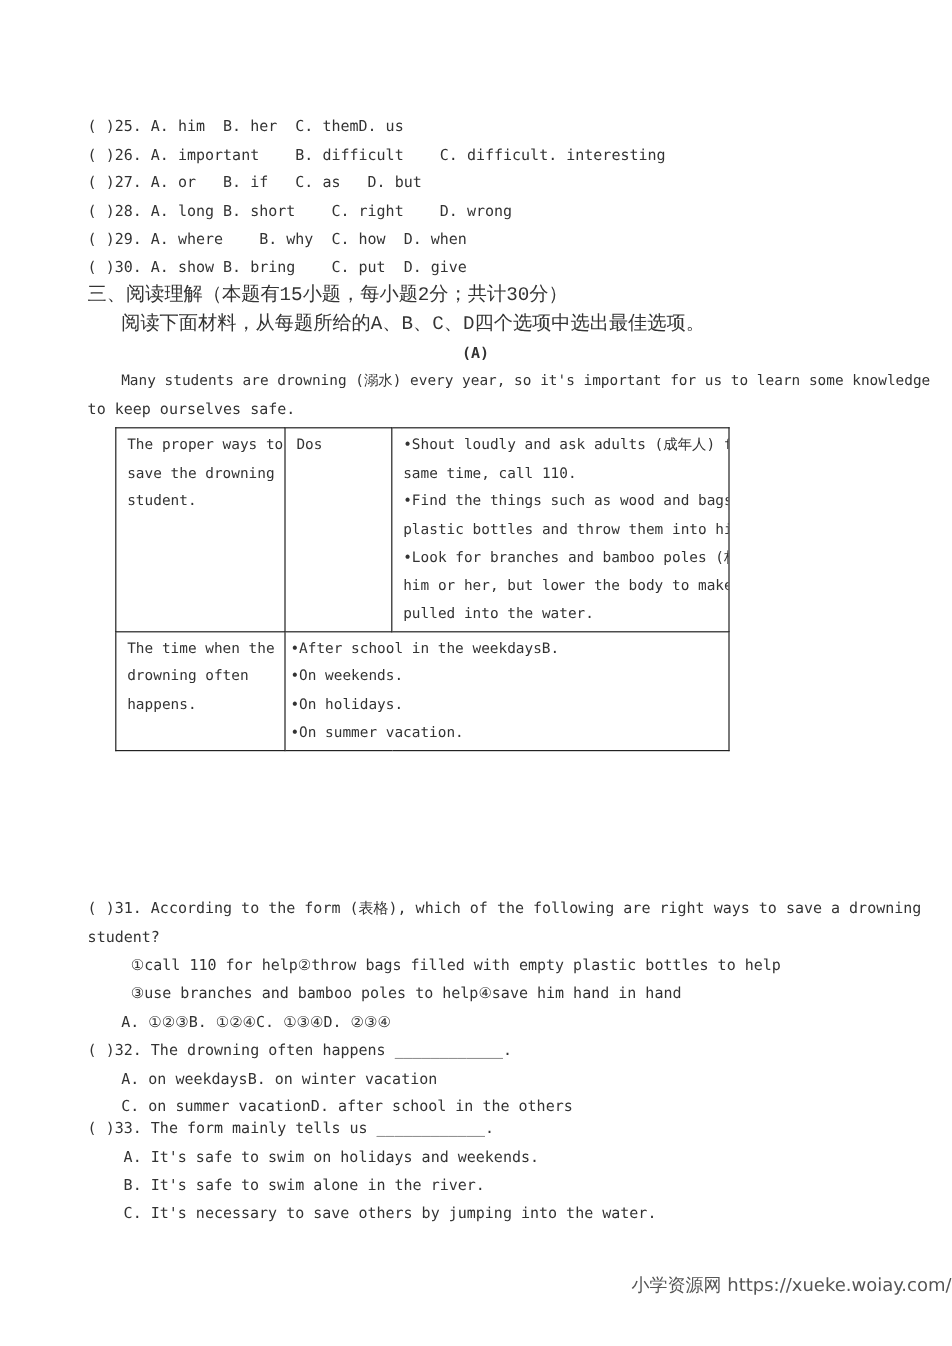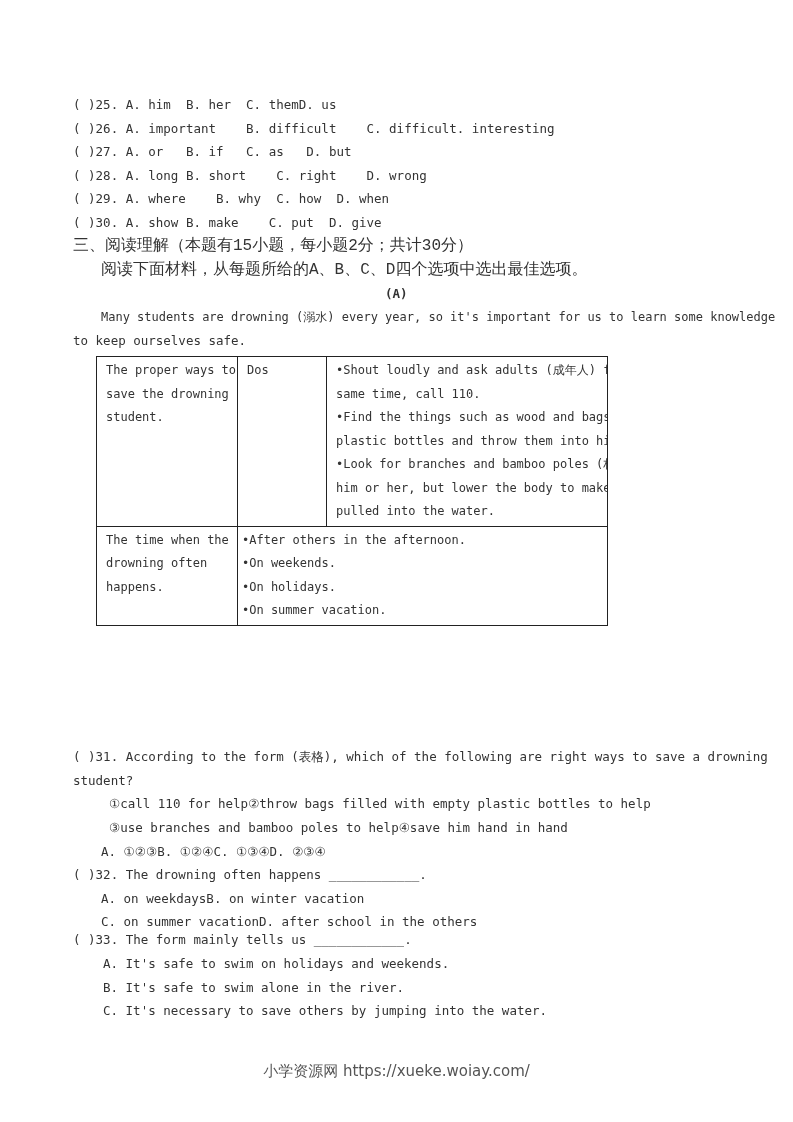--- a/index.html
+++ b/index.html
@@ -20,33 +20,33 @@
     font-family: "DejaVu Sans Mono", "Liberation Mono", monospace; font-size: 12px; color: #333;
   }
   table.form td {
     border: 1px solid #222; vertical-align: top; padding: 2px 0 2px 9px; line-height: 23.5px;
     overflow: hidden;
   }
   table.form td.c1 { width: 131px; }
   table.form td.c2 { width: 79px; }
   table.form p { margin: 0; white-space: nowrap; }
   .footer {
-    position: absolute; top: 1062px; left: 0; width: 793px; text-align: center;
+    position: absolute; top: 1062px; left: 0; width: 793px; text-align: right;
     font-family: "DejaVu Sans", "Liberation Sans", sans-serif; font-size: 15px; color: #555;
   }
 </style>
 </head>
 <body>
 
 <div class="line" style="top:97px"><span>( )25.</span> <span>A. him  B. her  C. themD. us</span></div>
 <div class="line" style="top:121px"><span>( )26.</span> <span>A. important    B. difficult    C. difficult. interesting</span></div>
 <div class="line" style="top:144px"><span>( )27.</span> <span>A. or   B. if   C. as   D. but</span></div>
 <div class="line" style="top:168px"><span>( )28.</span> <span>A. long B. short    C. right    D. wrong</span></div>
 <div class="line" style="top:191px"><span>( )29.</span> <span>A. where    B. why  C. how  D. when</span></div>
-<div class="line" style="top:215px"><span>( )30.</span> <span>A. show B. make    C. put  D. give</span></div>
+<div class="line" style="top:215px"><span>( )30.</span> <span>A. show B. bring    C. put  D. give</span></div>
 
 <div class="line cjk" style="top:238px">三、阅读理解（本题有15小题，每小题2分；共计30分）</div>
 <div class="line cjk ind1" style="top:262px">阅读下面材料，从每题所给的A、B、C、D四个选项中选出最佳选项。</div>
 <div class="center-label" style="top:286px">(A)</div>
 
 <div class="line ind1" style="top:309px; font-size:12px;">Many students are drowning (溺水) every year, so it's important for us to learn some knowledge</div>
 <div class="line" style="top:333px">to keep ourselves safe.</div>
 
 <table class="form">
   <tbody>
@@ -69,21 +69,21 @@
       <p>pulled into the water.</p>
     </td>
   </tr>
   <tr style="height:97px">
     <td class="c1">
       <p>The time when the</p>
       <p>drowning often</p>
       <p>happens.</p>
     </td>
     <td colspan="2" style="padding-left:4px">
-      <p>•After others in the afternoon.</p>
+      <p>•After school in the weekdaysB.</p>
       <p>•On weekends.</p>
       <p>•On holidays.</p>
       <p>•On summer vacation.</p>
     </td>
   </tr>
 </tbody>
   </table>
 
 <div class="line" style="top:749px">( )31. According to the form (表格), which of the following are right ways to save a drowning</div>
 <div class="line" style="top:773px">student?</div>

